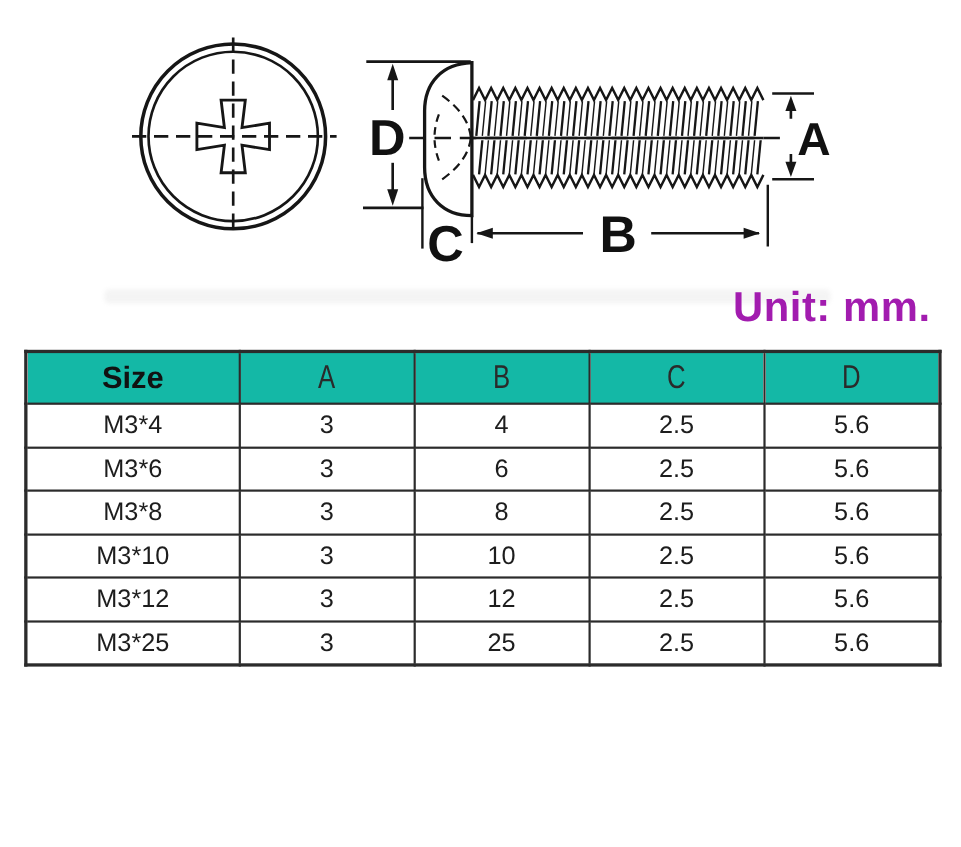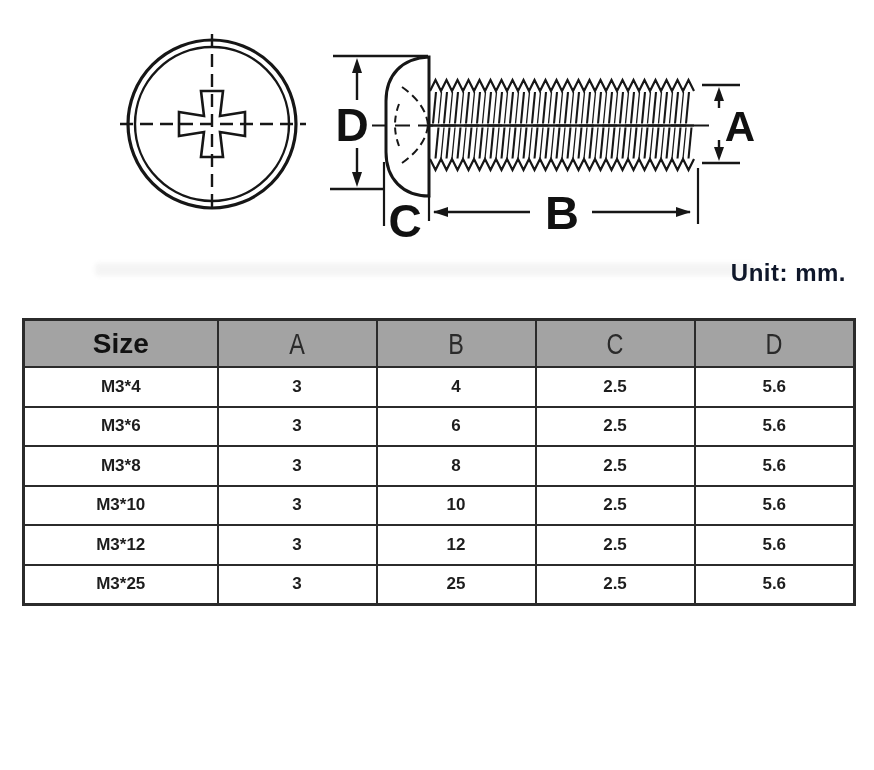--- a/index.html
+++ b/index.html
@@ -7,38 +7,38 @@
     position:relative;width:874px;height:770px;background:#ffffff;
     font-family:"Liberation Sans",sans-serif;overflow:hidden;
   }
   .drawing{position:absolute;left:0;top:0;}
   .smudge{
     position:absolute;left:95px;top:263px;width:660px;height:13px;
     background:#9a9a9a;opacity:.10;filter:blur(2px);border-radius:4px;
   }
   .unit-label{
     position:absolute;top:259px;right:28px;
-    font-size:24px;font-weight:700;color:#0f172a;letter-spacing:.5px;
+    font-size:38px;font-weight:700;color:#a21caf;letter-spacing:.5px;
   }
   table.spec-table{
     position:absolute;left:22px;top:318px;width:831px;
     border-collapse:collapse;table-layout:fixed;
     border:3px solid #2b2b2b;
   }
   .spec-table th,.spec-table td{
     border:2px solid #2b2b2b;text-align:center;vertical-align:middle;
     color:#1d1d1d;padding:0;overflow:hidden;white-space:nowrap;
   }
   .spec-table thead th{
-    height:45px;background:#a3a3a3;font-weight:700;font-size:28px;color:#111;
+    height:45px;background:#14b8a6;font-weight:700;font-size:28px;color:#111;
   }
   .spec-table thead th .cond{
     display:inline-block;transform:scaleX(.78);font-weight:400;font-size:30px;color:#2a2a2a;
   }
-  .spec-table tbody td{height:37.5px;font-size:17px;font-weight:700;margin-top:32px;}
+  .spec-table tbody td{height:37.5px;font-size:23px;font-weight:400;margin-top:32px;}
   svg text{font-family:"Liberation Sans",sans-serif;}
 </style>
 </head>
 <body>
 
 <div class="canvas">
 
   <svg class="drawing" width="874" height="252" viewBox="0 0 874 252">
     <g stroke="#161616" fill="none" stroke-linecap="butt">
 

